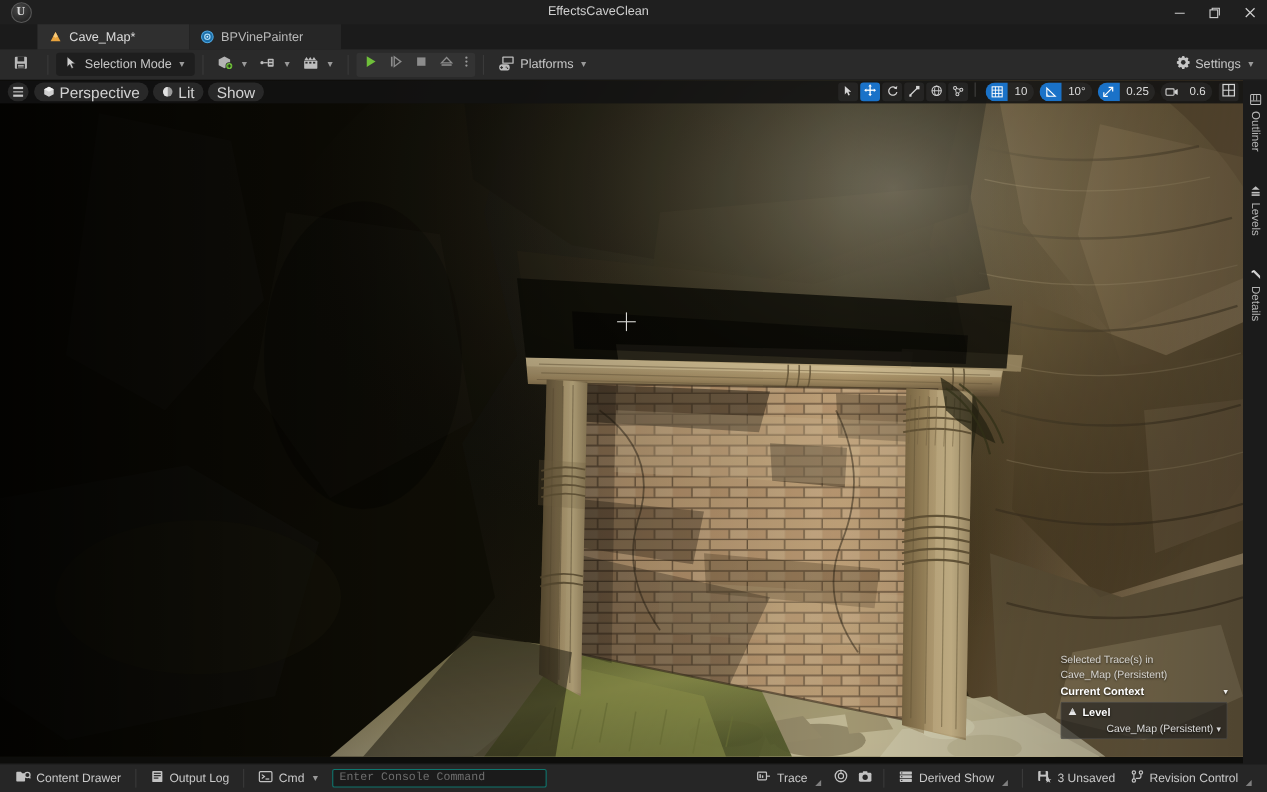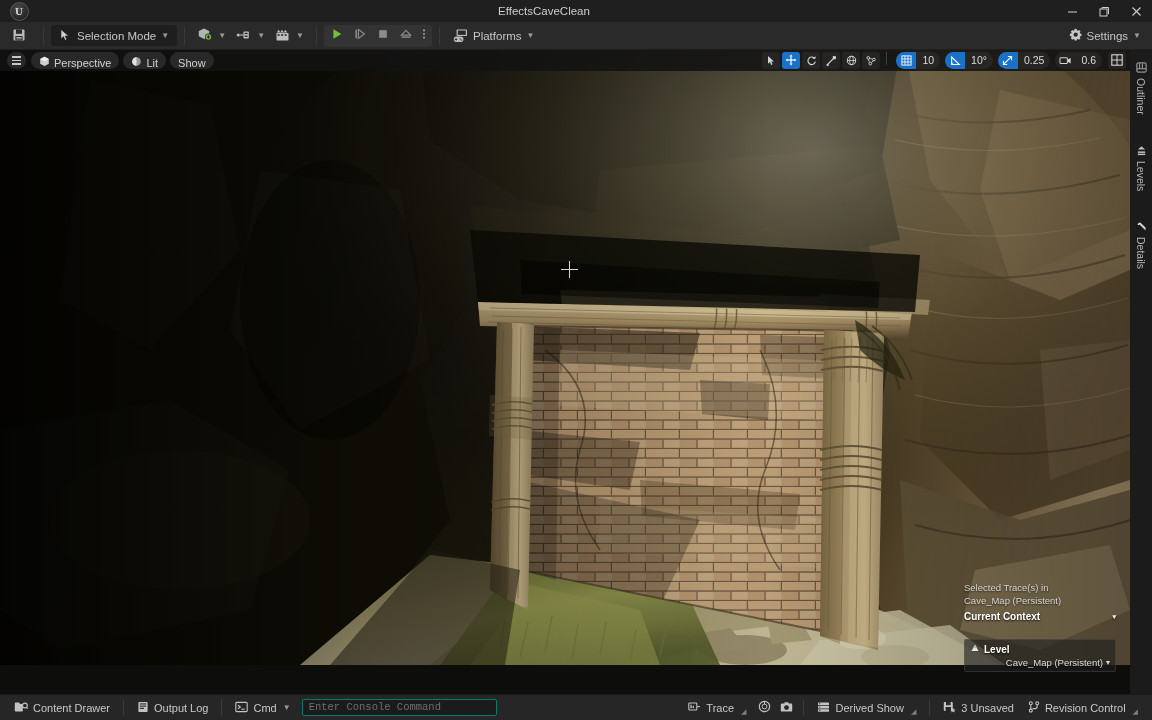--- a/index.html
+++ b/index.html
@@ -109,24 +109,24 @@
   }
 
   
   .vp-bar {
     position: absolute; top: 0; left: 0; right: 0; height: 21px;
     display: flex; align-items: center; padding: 0 4px;
     background: rgba(18,18,18,0.88);
     z-index: 6;
   }
   .vp-pill {
-    display: flex; align-items: flex-end; gap: 4px;
+    display: flex; align-items: center; gap: 4px;
     height: 17px; padding: 0 8px; margin-right: 4px;
     border-radius: 9px; background: rgba(42,42,42,0.93);
-    font-size: 11px; color: #d2d2d2;
+    font-size: 14px; color: #d2d2d2;
   }
   .vp-ham {
     width: 19px; height: 17px; border-radius: 9px; background: rgba(42,42,42,0.93);
     display: flex; flex-direction: column; align-items: center; justify-content: center; gap: 2px;
     margin-right: 5px; margin-left: 3px;
   }
   .vp-ham i { display: block; width: 9px; height: 1.4px; background: #c8c8c8; }
   .vp-right { margin-left: auto; display: flex; align-items: flex-start; gap: 2px; }
   .gz {
     width: 18px; height: 17px; border-radius: 3px;
@@ -154,21 +154,21 @@
     text-shadow: 0 1px 2px rgba(0,0,0,0.85);
   }
   .ctx .l1 { opacity: 0.82; line-height: 13px; }
   .ctx .l2 { opacity: 0.82; line-height: 13px; margin-bottom: 3px; }
   .ctx .hdr {
     display: flex; align-items: center; font-weight: bold; font-size: 10px;
     color: #fff; line-height: 14px; gap: 27px;
   }
   .ctx .hdr .tri { margin-left: auto; font-size: 7px; opacity: 0.9; }
   .ctx .box {
-    margin-top: 15px; background: rgba(30,30,30,0.62);
+    margin-top: 1px; background: rgba(30,30,30,0.62);
     border: 1px solid rgba(120,120,120,0.25); border-radius: 2px;
     padding: 3px 5px;
   }
   .ctx .lvl { display: flex; align-items: center; gap: 4px; font-weight: bold; color: #fff; font-size: 10px; }
   .ctx .lvl2 {
     display: flex; align-items: center; gap: 3px; justify-content: flex-end;
     margin-top: 2px; opacity: 0.9; font-size: 9.5px;
   }
 
   .crosshair { position: absolute; z-index: 5; pointer-events: none; }
@@ -243,20 +243,41 @@
       </div>
       <div class="wbtn close">
         <svg width="11" height="11" viewBox="0 0 11 11">
           <line x1="1.5" y1="1.5" x2="9.5" y2="9.5" stroke="#cfcfcf" stroke-width="1.1"></line>
           <line x1="9.5" y1="1.5" x2="1.5" y2="9.5" stroke="#cfcfcf" stroke-width="1.1"></line>
         </svg>
       </div>
     </div>
   </div>
 
+  <div class="tabbar">
+    <div class="etab active">
+      <span class="tabicon">
+        <svg width="13" height="13" viewBox="0 0 13 13">
+          <path d="M6.5 2.2 L11 10.4 H2 Z" fill="#e8a33d"></path>
+          <path d="M6.5 2.2 L8.6 6.1 L6.5 7.3 L4.4 6.1 Z" fill="#f6c97a"></path>
+        </svg>
+      </span>
+      <span>Cave_Map*</span>
+    </div>
+    <div class="etab alt">
+      <span class="tabicon">
+        <svg width="13" height="13" viewBox="0 0 13 13">
+          <circle cx="6.5" cy="6.5" r="5.3" fill="#1b6ea8" stroke="#4da6e0" stroke-width="1"></circle>
+          <circle cx="6.5" cy="6.5" r="2.4" fill="none" stroke="#a9d9f5" stroke-width="1.1"></circle>
+          <circle cx="6.5" cy="6.5" r="0.9" fill="#d6eeff"></circle>
+        </svg>
+      </span>
+      <span>BPVinePainter</span>
+    </div>
+  </div>
 
   <div class="toolbar">
     <div class="tb-btn" style="padding:0 6px;">
       <span>
         <svg width="14" height="14" viewBox="0 0 14 14">
           <rect x="1.5" y="1.5" width="11" height="11" rx="1" fill="#b9b9b9"></rect>
           <rect x="4" y="1.5" width="6" height="4.3" fill="#2a2a2a"></rect>
           <rect x="3.4" y="8" width="7.2" height="4.5" fill="#2a2a2a"></rect>
           <rect x="4.4" y="9" width="5.2" height="0.9" fill="#b9b9b9"></rect>
           <rect x="4.4" y="10.4" width="5.2" height="0.9" fill="#b9b9b9"></rect>

